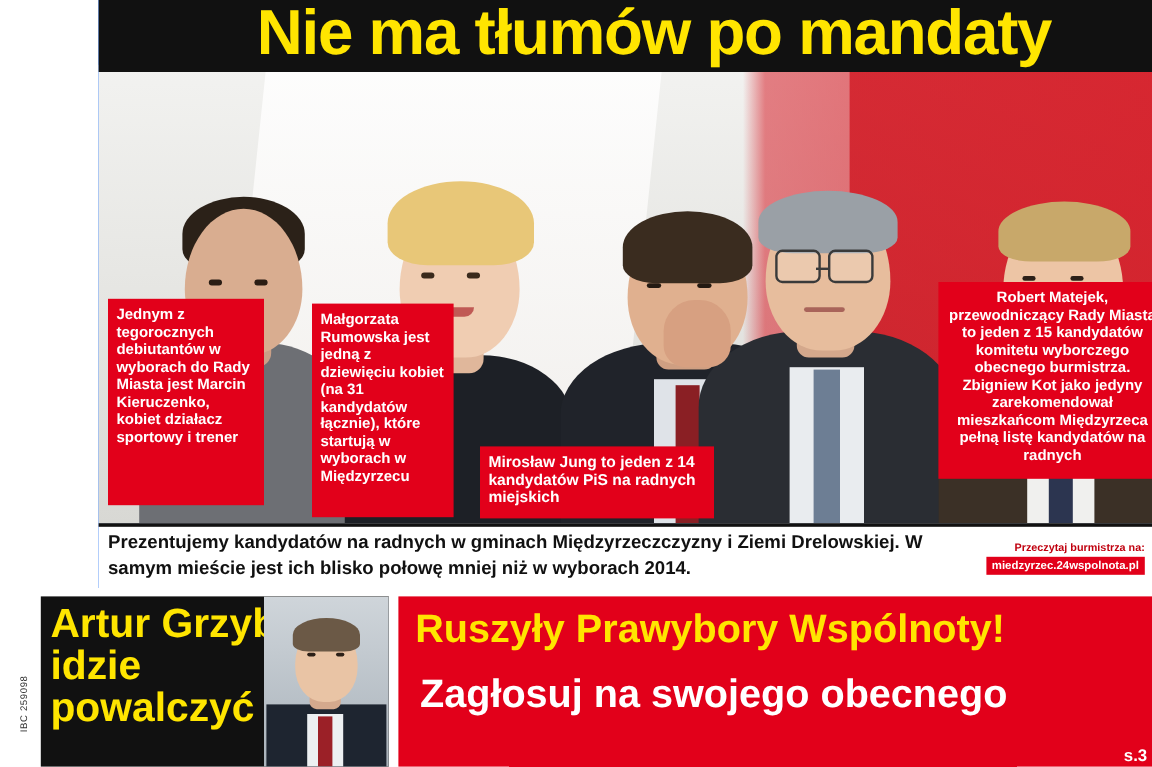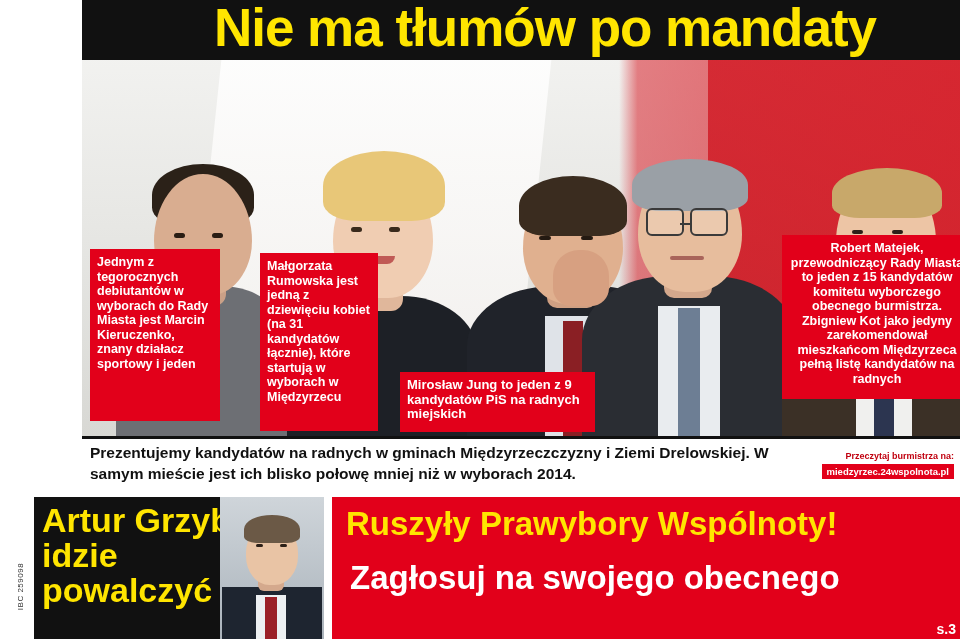--- a/index.html
+++ b/index.html
@@ -394,23 +394,23 @@
         <div class="tie"></div>
         <div class="neck"></div>
         <div class="head"></div>
         <div class="hair"></div>
         <div class="eyeL"></div>
           <div class="eyeR"></div>
         <div class="mouth"></div>
       </div>
     </div>
 
-    <div class="caption cap1">Jednym z tegorocznych debiutantów w wyborach do Rady Miasta jest Marcin Kieruczenko, znany działacz sportowy i jeden</div>
+    <div class="caption cap1">Jednym z tegorocznych debiutantów w wyborach do Rady Miasta jest Marcin Kieruczenko, kobiet działacz sportowy i trener</div>
     <div class="caption cap2">Małgorzata Rumowska jest jedną z dziewięciu kobiet (na 31 kandydatów łącznie), które startują w wyborach w Międzyrzecu</div>
-    <div class="caption cap3">Mirosław Jung to jeden z 9 kandydatów PiS na radnych miejskich</div>
+    <div class="caption cap3">Mirosław Jung to jeden z 14 kandydatów PiS na radnych miejskich</div>
     <div class="caption cap5">Robert Matejek, przewodniczący Rady Miasta to jeden z 15 kandydatów komitetu wyborczego obecnego burmistrza. Zbigniew Kot jako jedyny zarekomendował mieszkańcom Międzyrzeca pełną listę kandydatów na radnych</div>
 
     <div class="article-footer">
       <div class="footer-text">Prezentujemy kandydatów na radnych w gminach Międzyrzeczczyzny i Ziemi Drelowskiej. W samym mieście jest ich blisko połowę mniej niż w wyborach 2014.</div>
       <div class="footer-right">
         <div class="fr-label">
           <span>Przeczytaj burmistrza na:</span><br>
           <span class="fr-url">miedzyrzec.24wspolnota.pl</span>
         </div>
         <div class="page-num">23</div>

